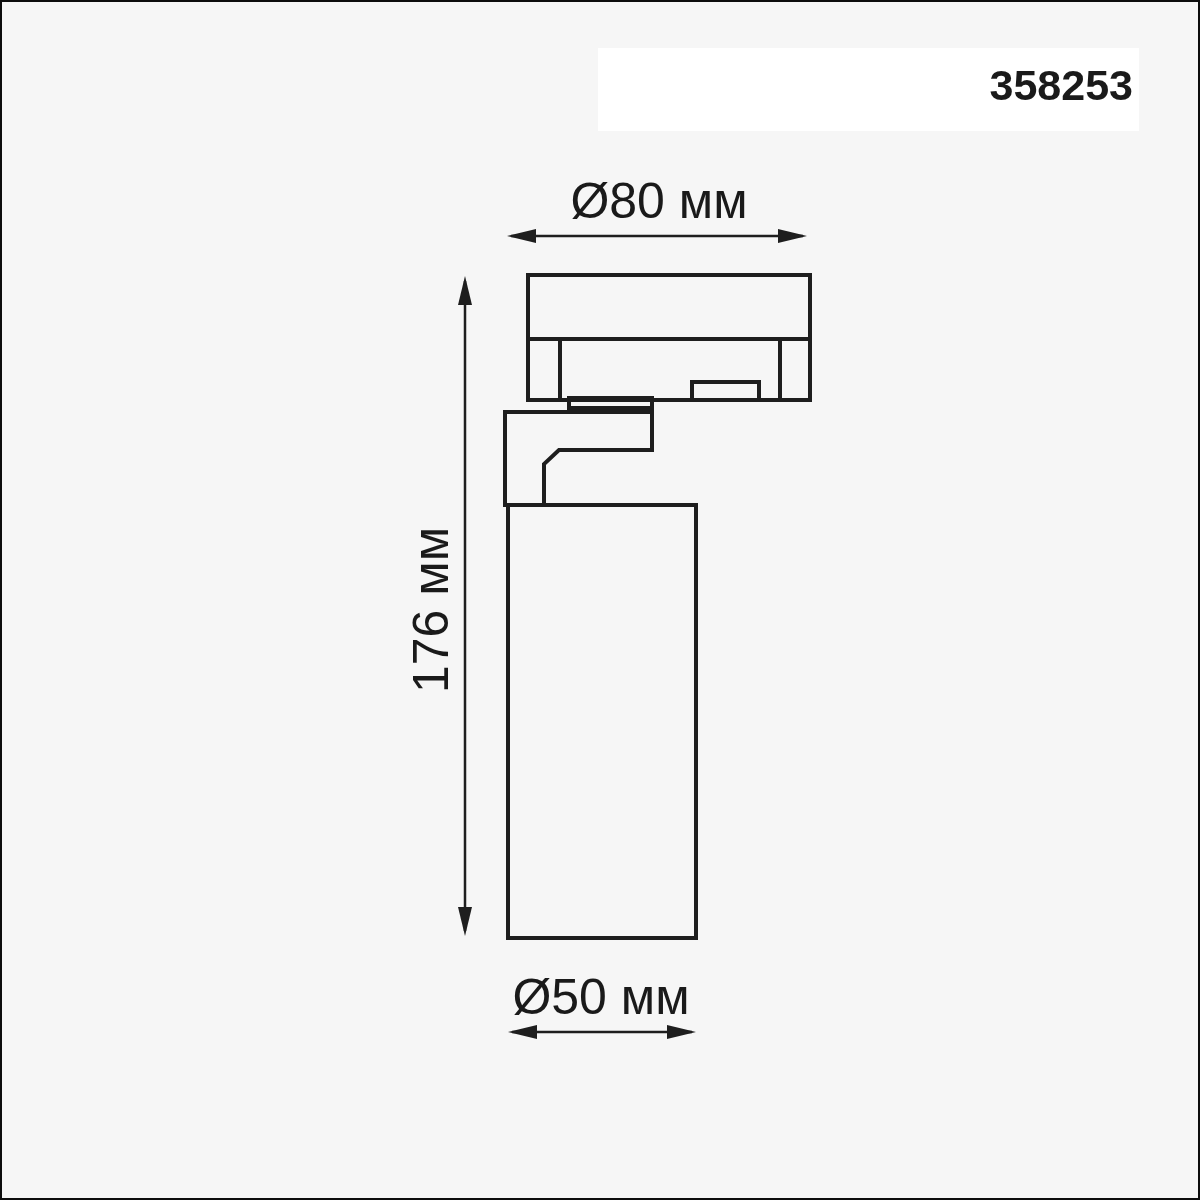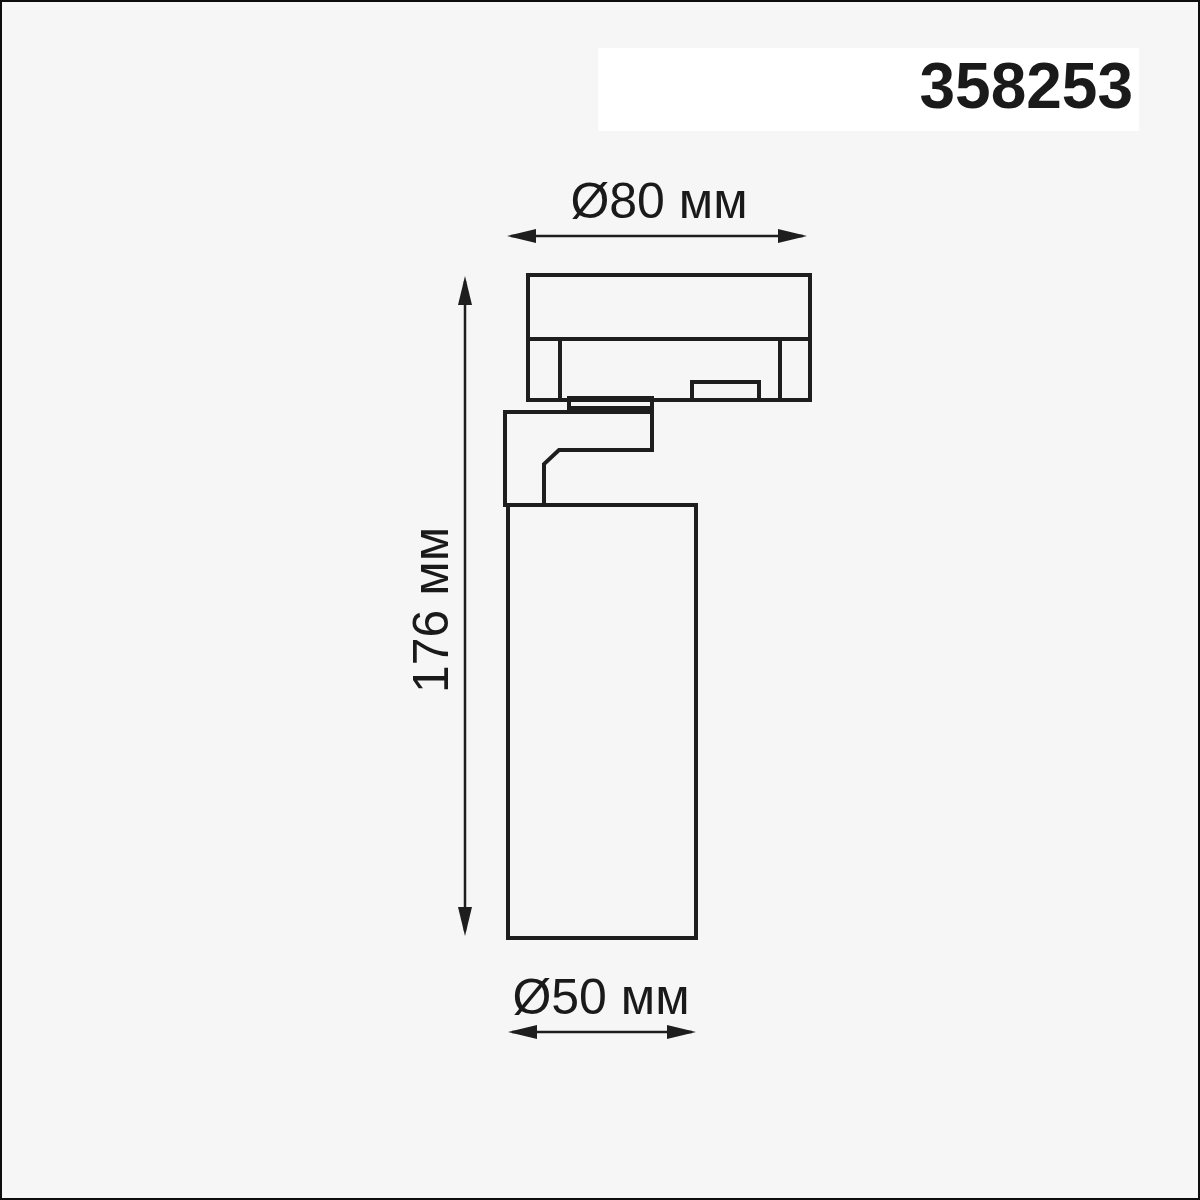--- a/index.html
+++ b/index.html
@@ -24,21 +24,21 @@
     width: 541px;
     height: 83px;
     background: #ffffff;
     display: flex;
     align-items: center;
     justify-content: flex-end;
     padding-right: 6px;
     box-sizing: border-box;
   }
   .label-box .code {
-    font-size: 64px;
+    font-size: 43px;
     font-weight: bold;
     color: #1a1a1a;
     letter-spacing: 0px;
     line-height: 1;
     transform: translateY(-4px);
   }
   svg.drawing {
     position: absolute;
     left: 0;
     top: 0;

